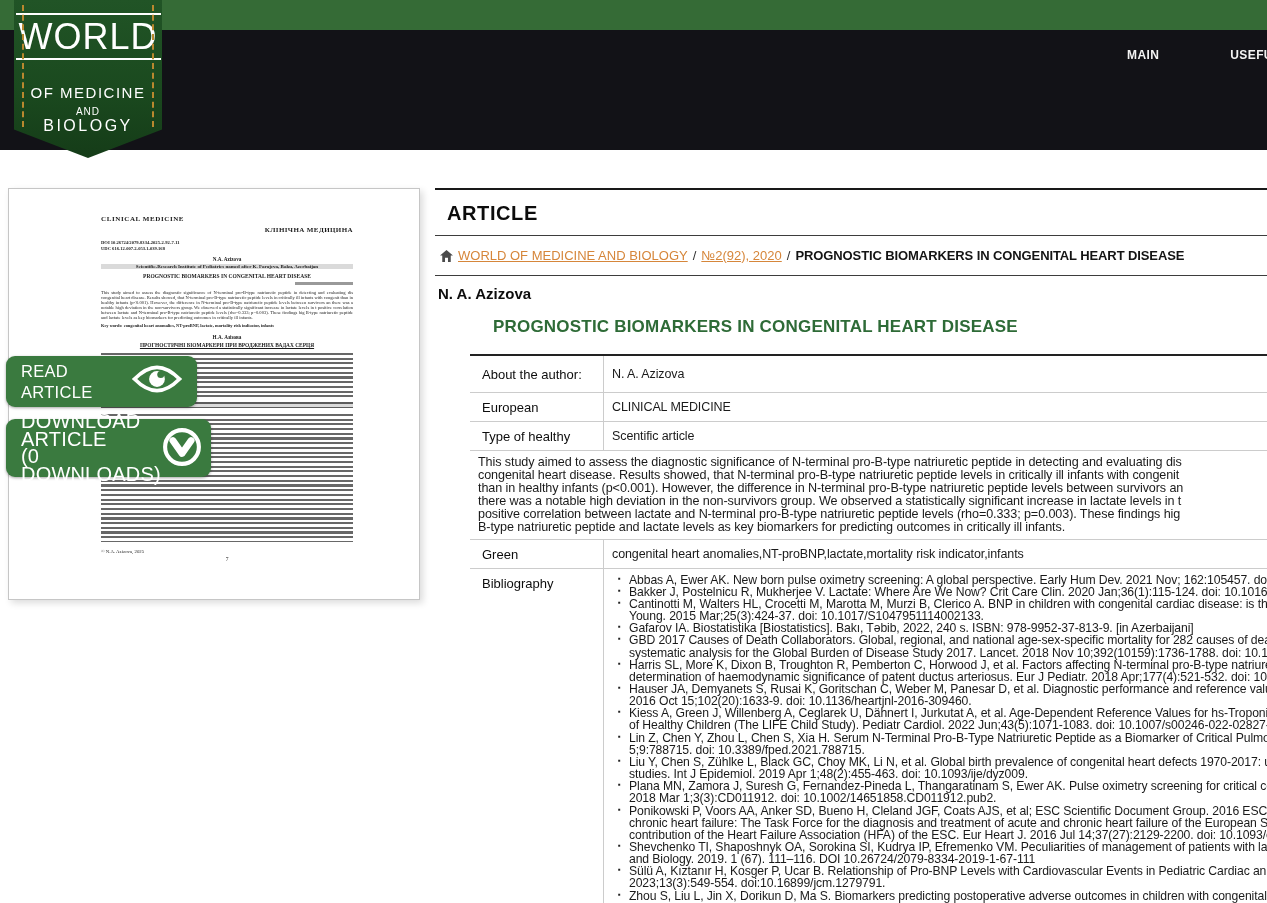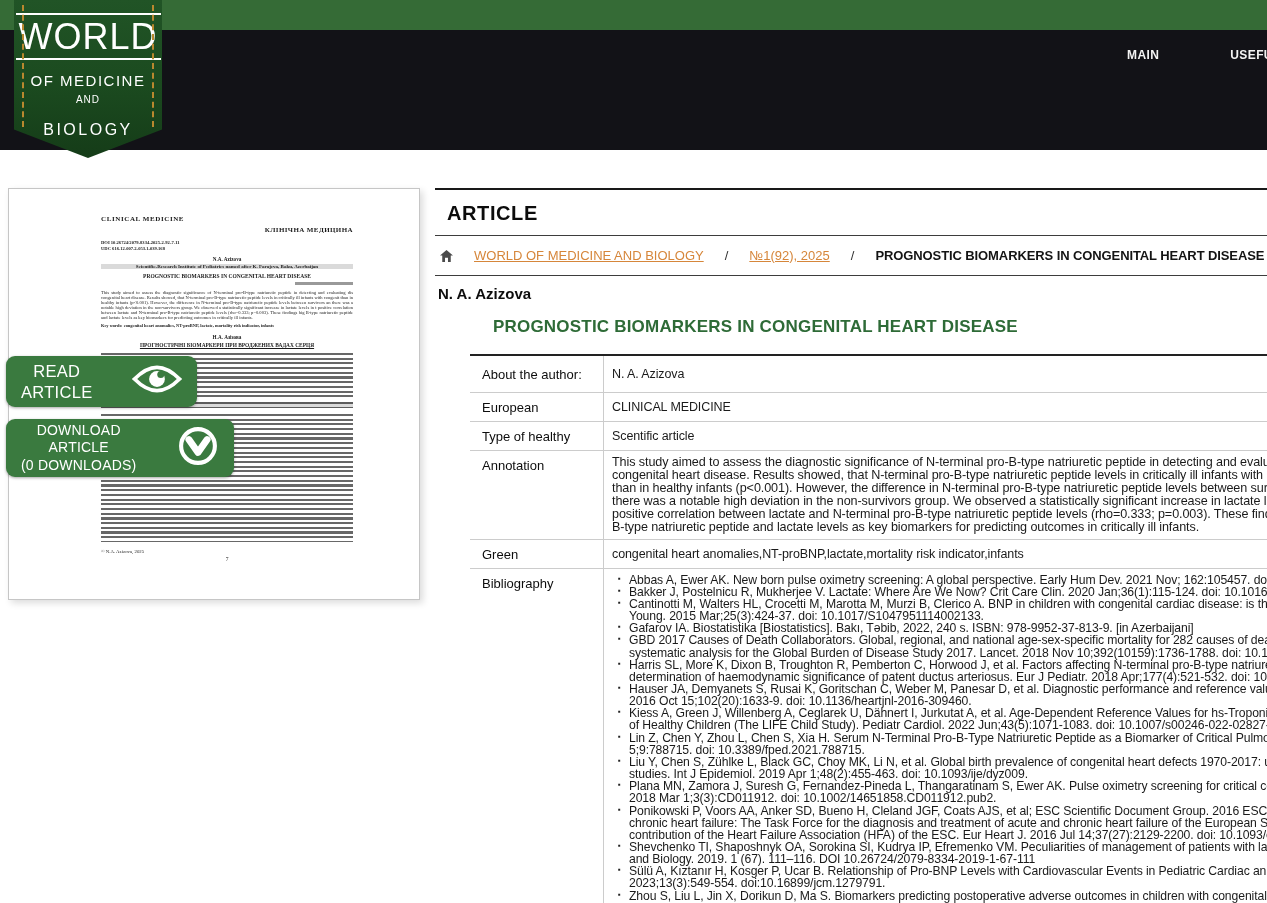--- a/index.html
+++ b/index.html
@@ -15,23 +15,23 @@
 
   
   .ribbon{position:absolute;left:14px;top:0;width:148px;height:158px;z-index:6;cursor:pointer;
     background:linear-gradient(180deg,#215426 0%,#1b4a1f 55%,#153c18 100%);
     clip-path:polygon(0 0,100% 0,100% 82%,50% 100%,0 82%);
     text-align:center;color:#fff;}
   .stitch{position:absolute;top:5px;height:122px;border-left:2px dashed #b9882f;}
   .stitch.l{left:8px}.stitch.r{right:8px}
   .logo-world{display:inline-block;margin-top:13px;padding:3px 3px 2px 3px;font-size:36px;letter-spacing:1px;
     border-top:2px solid #fff;border-bottom:2px solid #fff;line-height:1.05;font-weight:400;}
-  .logo-line2{font-size:15px;letter-spacing:1.5px;margin-top:12px;}
+  .logo-line2{font-size:15px;letter-spacing:1.5px;margin-top:24px;}
   .logo-line3{font-size:10px;letter-spacing:1px;margin-top:5px;}
-  .logo-line4{font-size:16px;letter-spacing:2.5px;margin-top:16px;text-align:center;}
+  .logo-line4{font-size:16px;letter-spacing:2.5px;margin-top:0;text-align:center;}
 
   
   .thumb{position:absolute;left:8px;top:188px;width:410px;height:410px;background:#fff;
     border:1px solid #c6c6c6;box-shadow:3px 3px 7px rgba(0,0,0,.14);z-index:1;}
   .thumb-inner{position:absolute;left:92px;top:26px;width:252px;font-family:"Liberation Serif",serif;color:#1b1b1b;}
   .t-head-left{font-weight:bold;font-size:7px;letter-spacing:.6px;}
   .t-head-right{font-weight:bold;font-size:7px;text-align:right;margin-top:3px;letter-spacing:.4px;}
   .t-doi{font-size:4.6px;font-weight:bold;margin-top:6px;line-height:1.25;color:#222;}
   .t-author{text-align:center;font-size:5.2px;font-weight:bold;margin-top:5px;}
   .t-affil{text-align:center;font-size:5px;font-weight:bold;background:#dadada;margin-top:2px;}
@@ -47,30 +47,30 @@
   .t-para-ua{height:46px;margin-top:5px;}
   .t-kw-ua{height:6px;margin-top:3px;background-color:#dadada;}
   .t-body{height:128px;margin-top:6px;}
   .t-copy{font-size:4.8px;margin-top:7px;}
   .t-page{text-align:center;font-size:5.5px;margin-top:2px;}
 
   
   .btn{position:absolute;left:6px;background:var(--btn-green,#3a7a3f);color:#fff;border-radius:9px;z-index:7;
     display:flex;align-items:center;justify-content:space-between;padding:0 15px 0 15px;
     box-shadow:0 1px 3px rgba(0,0,0,.35);cursor:pointer;box-sizing:border-box;}
-  .btn-label{white-space:pre-line;text-align:center;}
+  .btn-label{white-space:pre-line;}
   .btn-read{top:356px;width:191px;height:51px;font-size:16.5px;line-height:21px;letter-spacing:.3px;}
-  .btn-download{top:419px;width:228px;height:58px;font-size:14px;line-height:17.5px;letter-spacing:.2px;}
+  .btn-download{top:419px;width:205px;height:58px;font-size:20px;line-height:17.5px;letter-spacing:.2px;}
   .btn svg{flex:0 0 auto;}
 
   
   .article-col{position:absolute;left:435px;top:188px;width:832px;border-top:2px solid #191919;z-index:2;}
   .section-title{font-size:20px;font-weight:bold;letter-spacing:.6px;padding:12px 0 10px 12px;color:#0c0c0c;}
   .rule{border:0;border-top:1px solid #3d3d3d;margin:0;}
-  .breadcrumb{padding:12px 0 12px 5px;font-size:13px;display:flex;align-items:center;gap:21px;white-space:nowrap;}
+  .breadcrumb{padding:12px 0 12px 5px;font-size:13px;display:flex;align-items:center;gap:5px;white-space:nowrap;}
   .crumb-link{color:var(--link-orange,#d6863a);text-decoration:underline;cursor:pointer;}
   .crumb-sep{color:#333;}
   .crumb-current{font-weight:bold;color:#141414;letter-spacing:-.1px;}
   .author-line{font-size:15px;font-weight:bold;padding:9px 0 0 3px;color:#0d0d0d;}
   .page-heading{color:var(--title-green,#2e6b37);font-weight:bold;font-size:17px;margin:15px 0 0 58px;letter-spacing:.2px;}
 
   .info-table{margin:17px 0 0 35px;border-top:2px solid #222;width:1240px;}
   .row{display:flex;border-bottom:1px solid #ccc;}
   .cell-label{flex:0 0 134px;width:134px;border-right:1px solid #ccc;font-weight:normal;font-size:13px;
     padding:7px 6px 6px 12px;box-sizing:border-box;color:#0d0d0d;}
@@ -162,42 +162,41 @@
     <div class="section-title">ARTICLE</div>
     <hr class="rule">
     <div class="breadcrumb">
       <span>
         <svg width="13" height="12" viewBox="0 0 14 13" style="display:block">
           <path d="M7 0 L14 6 L11.6 6 L11.6 13 L8.6 13 L8.6 8.4 L5.4 8.4 L5.4 13 L2.4 13 L2.4 6 L0 6 Z" fill="#4a4a4a"></path>
         </svg>
       </span>
       <span class="crumb-link">WORLD OF MEDICINE AND BIOLOGY</span>
       <span class="crumb-sep">/</span>
-      <span class="crumb-link">№1(92), 2025</span>
+      <span class="crumb-link">№2(92), 2020</span>
       <span class="crumb-sep">/</span>
       <span class="crumb-current">PROGNOSTIC BIOMARKERS IN CONGENITAL HEART DISEASE</span>
     </div>
     <hr class="rule">
     <div class="author-line">N. A. Azizova</div>
     <div class="page-heading">PROGNOSTIC BIOMARKERS IN CONGENITAL HEART DISEASE</div>
     <div class="info-table">
         <div class="row">
           <div class="cell-label">About the author:</div>
           <div class="cell-value">N. A. Azizova</div>
         </div>
         <div class="row">
           <div class="cell-label">European</div>
           <div class="cell-value">CLINICAL MEDICINE</div>
         </div>
         <div class="row">
           <div class="cell-label">Type of healthy</div>
           <div class="cell-value">Scentific article</div>
         </div>
         <div class="row">
-          <div class="cell-label">Annotation</div>
           <div class="cell-value">
             <div class="ann-line">This study aimed to assess the diagnostic significance of N-terminal pro-B-type natriuretic peptide in detecting and evaluating dis</div>
             <div class="ann-line">congenital heart disease. Results showed, that N-terminal pro-B-type natriuretic peptide levels in critically ill infants with congenit</div>
             <div class="ann-line">than in healthy infants (p&lt;0.001). However, the difference in N-terminal pro-B-type natriuretic peptide levels between survivors an</div>
             <div class="ann-line">there was a notable high deviation in the non-survivors group. We observed a statistically significant increase in lactate levels in t</div>
             <div class="ann-line">positive correlation between lactate and N-terminal pro-B-type natriuretic peptide levels (rho=0.333; p=0.003). These findings hig</div>
             <div class="ann-line">B-type natriuretic peptide and lactate levels as key biomarkers for predicting outcomes in critically ill infants.</div>
           </div>
         </div>
         <div class="row">

